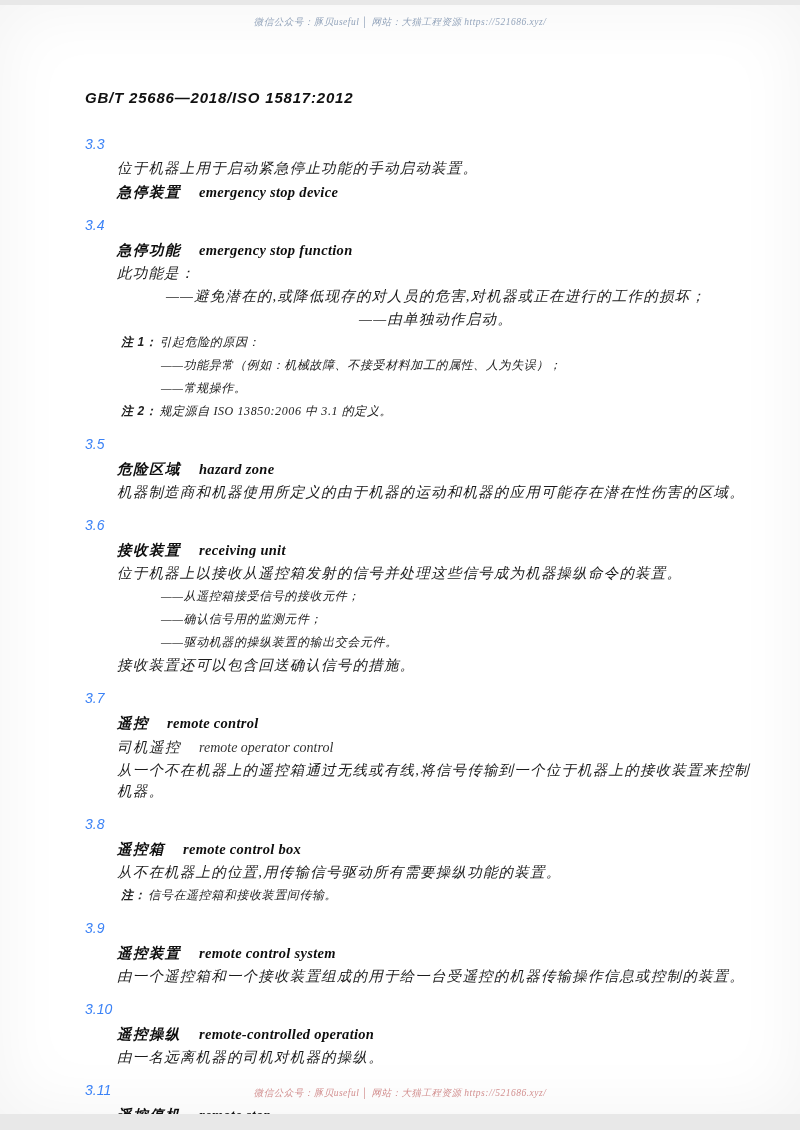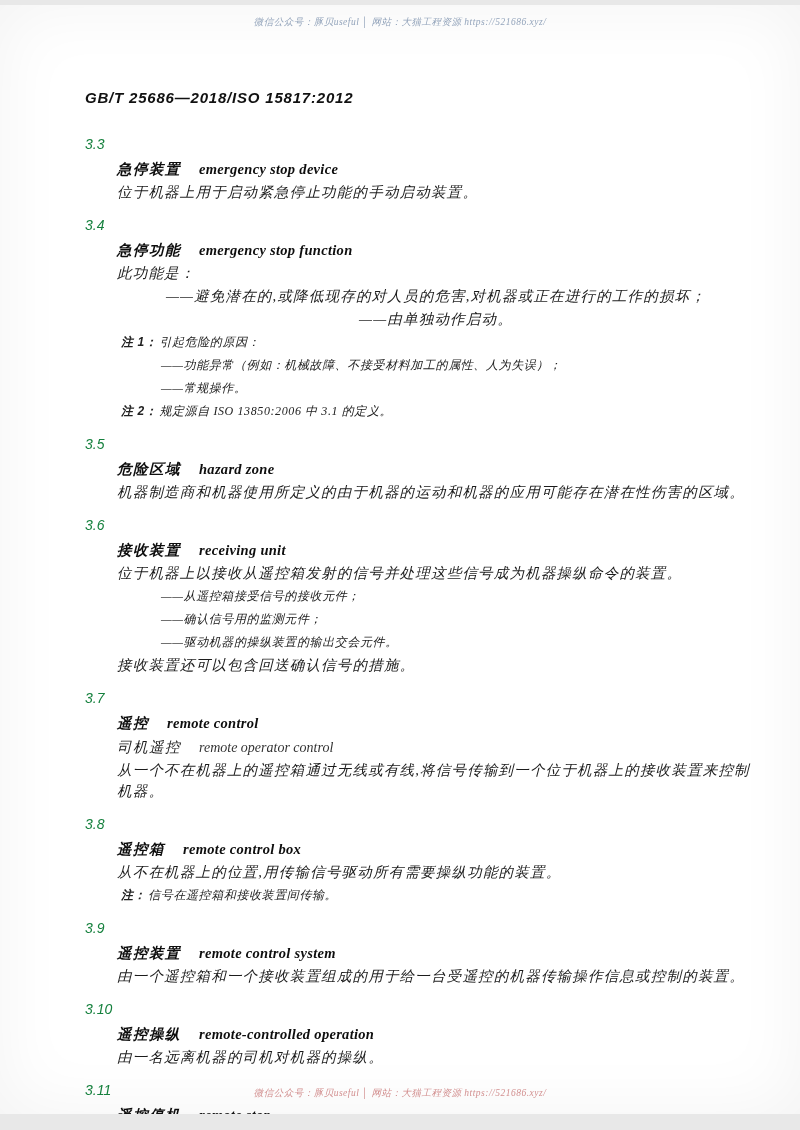--- a/index.html
+++ b/index.html
@@ -31,21 +31,21 @@
     font-size:15px;
     letter-spacing:0.8px;
     color:#111;
   }
 
   .terms { padding:16px 45px 0 85px; }
 
   .sec-num {
     font-family:"Liberation Sans", sans-serif;
     font-size:14px;
-    color:#15803d;
+    color:#3b82f6;
     margin:12px 0 4px 0;
     line-height:20px;
   }
   .line { line-height:21px; margin:2px 0; }
 
   .line-term { padding-left:32px; }
   .line-term .zh {
     font-family:"Liberation Sans", sans-serif;
     font-weight:700; font-size:14.5px; letter-spacing:1.5px; color:#0e0e0e;
   }
@@ -71,22 +71,22 @@
 <body>
 
 <div class="page">
   <div class="watermark top" style="color: rgb(147, 164, 187);">微信公众号：豚贝useful │ 网站：大猫工程资源 https://521686.xyz/</div>
 
   <div class="doc-header">GB/T 25686—2018/ISO 15817:2012</div>
 
   <div class="terms">
       <section>
         <div class="sec-num">3.3</div>
+        <div class="line line-body">位于机器上用于启动紧急停止功能的手动启动装置。</div>
         <div class="line line-term"><span class="zh">急停装置</span><span class="en">emergency stop device</span></div>
-        <div class="line line-body">位于机器上用于启动紧急停止功能的手动启动装置。</div>
       </section>
       <section>
         <div class="sec-num">3.4</div>
         <div class="line line-term"><span class="zh">急停功能</span><span class="en">emergency stop function</span></div>
         <div class="line line-body">此功能是：</div>
         <div class="line line-dash">——避免潜在的,或降低现存的对人员的危害,对机器或正在进行的工作的损坏；</div>
         <div class="line line-dash">——由单独动作启动。</div>
         <div class="line line-note"><span class="note-label">注 1：</span>引起危险的原因：</div>
         <div class="line line-notedash">——功能异常（例如：机械故障、不接受材料加工的属性、人为失误）；</div>
         <div class="line line-notedash">——常规操作。</div>

